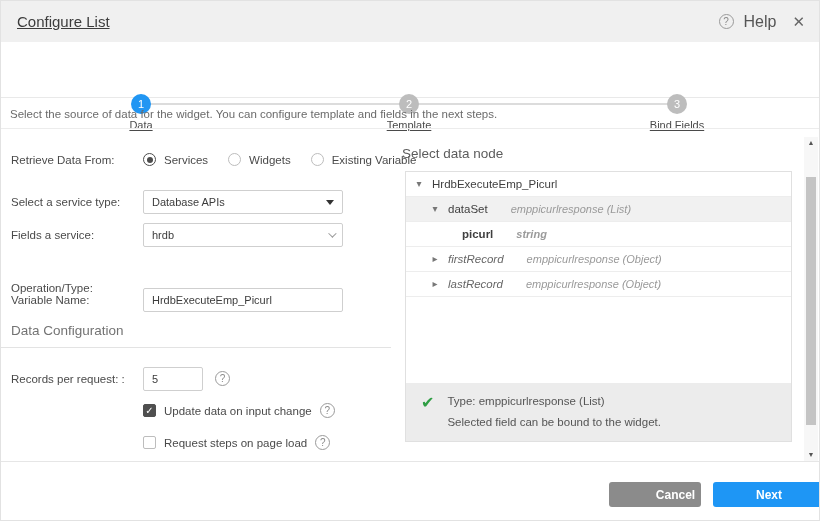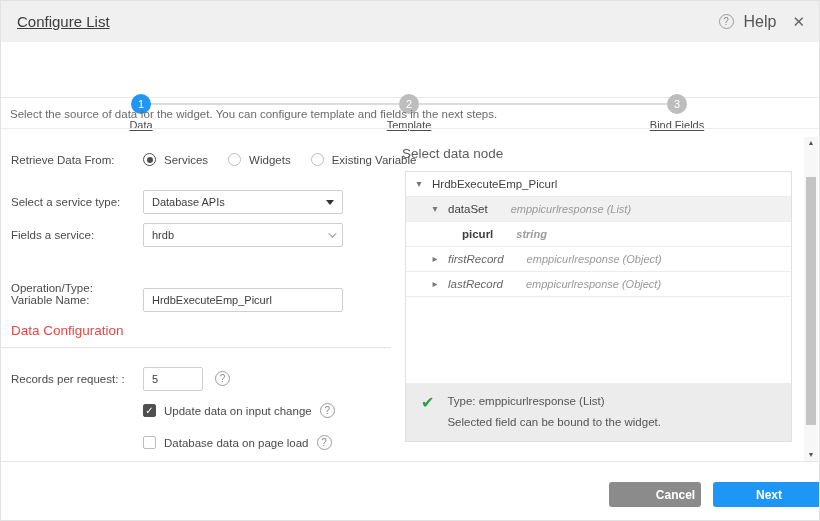--- a/index.html
+++ b/index.html
@@ -33,21 +33,21 @@
   .box .grow { flex:1; }
   .tri-down { width:0; height:0; border-left:4px solid transparent; border-right:4px solid transparent; border-top:5px solid #333; }
   .chev { width:6px; height:6px; border-right:1.3px solid #999; border-bottom:1.3px solid #999; transform:rotate(45deg) translateY(-2px); }
   .txtinput { position:absolute; left:142px; width:200px; height:24px; border:1px solid #cfcfcf; border-radius:2px; font-size:11px; color:#3c3c3c; padding:0 8px; font-family:"Liberation Sans","DejaVu Sans",sans-serif; background:#fff; }
   .radios { position:absolute; left:142px; top:152px; display:flex; align-items:center; gap:20px; }
   .radio-item { display:flex; align-items:center; gap:8px; }
   .radio { width:13px; height:13px; border-radius:50%; border:1.5px solid #bdbdbd; position:relative; background:#fff; }
   .radio.sel { border-color:#4c4c4c; }
   .radio.sel::after { content:""; position:absolute; left:2.5px; top:2.5px; width:6px; height:6px; border-radius:50%; background:#4c4c4c; }
   .radio-lbl { font-size:11.5px; color:#4a4a4a; }
-  .section-title { position:absolute; left:10px; top:322px; font-size:13.5px; color:#ef4444; }
+  .section-title { position:absolute; left:10px; top:322px; font-size:13.5px; color:#737373; }
   .section-divider { position:absolute; left:0; top:346px; width:390px; height:1px; background:#e3e3e3; }
   .cb-row { position:absolute; left:142px; display:flex; align-items:center; gap:8px; }
   .cb { width:13px; height:13px; border:1.5px solid #bdbdbd; border-radius:2px; background:#fff; display:flex; align-items:center; justify-content:center; }
   .cb.checked { background:#4f4f4f; border-color:#4f4f4f; color:#fff; font-size:10px; }
   .cb-lbl { font-size:11.5px; color:#4a4a4a; }
 
   
   .node-title { position:absolute; left:401px; top:145px; font-size:13.5px; color:#5c5c5c; }
   .tree-panel { position:absolute; left:404px; top:170px; width:387px; height:271px; border:1px solid #e0e0e0; background:#fff; display:flex; flex-direction:column; }
   .trow { height:25px; border-bottom:1px solid #ededed; display:flex; align-items:center; font-size:11.5px; color:#3f3f3f; }
@@ -142,21 +142,21 @@
   <input class="txtinput" style="top: 366px; width: 60px;" type="text" value="5">
   <span class="qcircle" style="position:absolute; left:214px; top:370px;">?</span>
 
   <div class="cb-row" style="top:402px;">
     <span class="cb checked">✓</span>
     <span class="cb-lbl">Update data on input change</span>
     <span class="qcircle">?</span>
   </div>
   <div class="cb-row" style="top:434px;">
     <span class="cb"></span>
-    <span class="cb-lbl">Database data on page load</span>
+    <span class="cb-lbl">Request steps on page load</span>
     <span class="qcircle">?</span>
   </div>
 
   <div class="node-title">Select data node</div>
   <div class="tree-panel">
     <div class="trow lvl0">
       <span class="caret">▾</span>
       <span class="tname">HrdbExecuteEmp_Picurl</span>
     </div>
     <div class="trow lvl1 selected">

